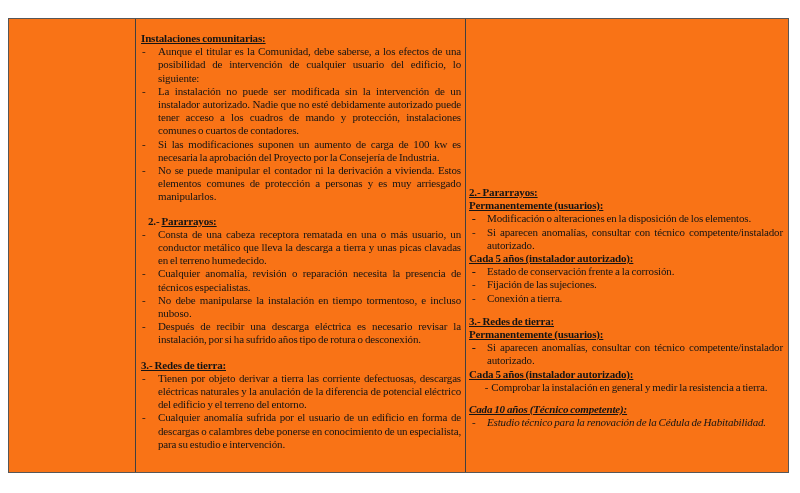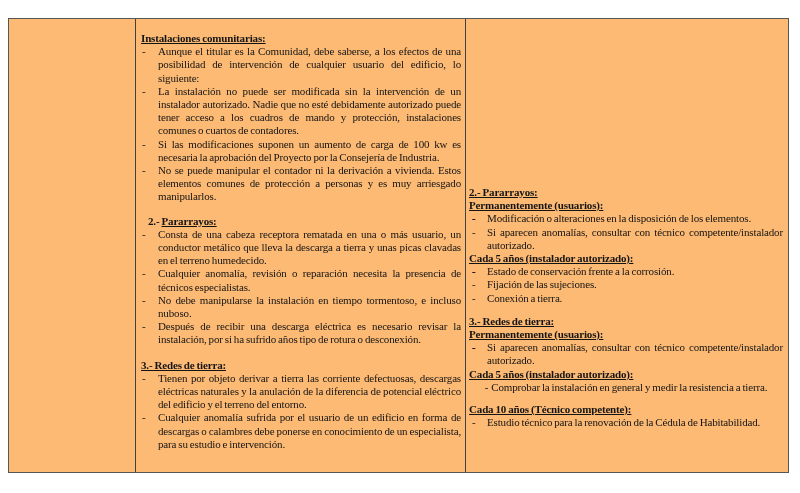--- a/index.html
+++ b/index.html
@@ -14,21 +14,21 @@
     font-family: "Liberation Serif", "DejaVu Serif", serif;
     color: #141414;
   }
   .scan-table {
     position: absolute;
     left: 8px;
     top: 18px;
     width: 779px;
     height: 453px;
     border: 1px solid #575757;
-    background: #fdba74;
+    background: #f97316;
     display: flex;
   }
   .col {
     box-sizing: border-box;
     font-size: 11px;
     line-height: 13.2px;
     text-align: justify;
     letter-spacing: -0.15px;
     word-spacing: -0.6px;
     overflow: hidden;
@@ -53,21 +53,21 @@
     text-align: left;
   }
   .sec-heading .hu, .rc-title, .group-heading {
     text-decoration: underline;
   }
   .mid-sec-1 { margin-top: 11px; }
   .mid-sec-2 { margin-top: 12px; }
   .mid-sec-1 .sec-heading { margin-left: 7px; }
 
   .rc-sec-1 { margin-top: 10px; }
-  .rc-sec-2 { margin-top: 9px; }
+  .rc-sec-2 { margin-top: 9px; font-style: italic; }
 
   .item {
     position: relative;
     padding-left: 17px;
   }
   .item .marker {
     position: absolute;
     left: 1px;
     top: 0;
   }

